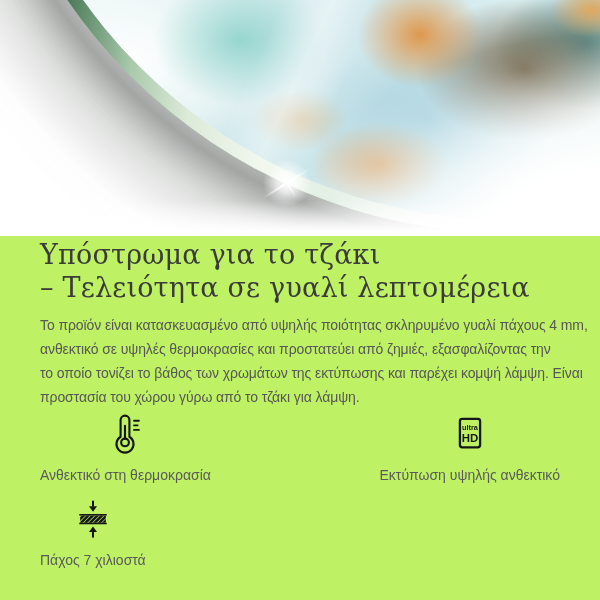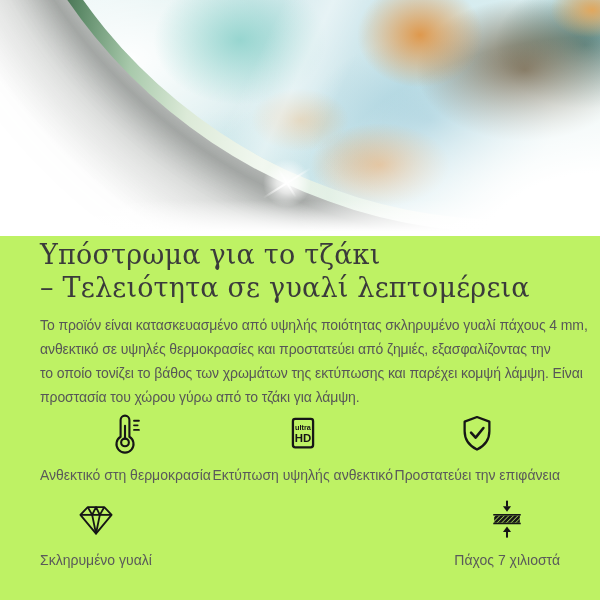--- a/index.html
+++ b/index.html
@@ -166,45 +166,25 @@
           <div class="icon-box">
             <svg width="44" height="44" viewBox="0 0 48 48" fill="none">
               <rect x="13" y="7.5" width="22" height="31" rx="2.5" stroke="#161616" stroke-width="2.5"></rect>
               <text x="24" y="20" text-anchor="middle" font-size="8" font-weight="700" fill="#161616" stroke="none">ultra</text>
               <text x="24" y="33" text-anchor="middle" font-size="12.5" font-weight="800" fill="#161616" stroke="none">HD</text>
             </svg>
           </div>
           <div class="feat-label">Εκτύπωση υψηλής ανθεκτικό</div>
         </div>
 
-        <div class="feature">
-          <div class="icon-box">
-            <svg width="44" height="44" viewBox="0 0 48 48" fill="none" stroke="#161616" stroke-width="2.5" stroke-linecap="round" stroke-linejoin="round">
-              <path d="M24 5.5 L37.5 10.5 V21 c0 10.5 -6.5 16.5 -13.5 20 C17 37.5 10.5 31.5 10.5 21 V10.5 Z"></path>
-              <path d="M17.5 22.5 l5 5.5 L31 17.5" stroke-width="2.8"></path>
-            </svg>
-          </div>
-          <div class="feat-label">Προστατεύει την επιφάνεια</div>
-        </div>
 
       </div>
 
       <div class="feat-row">
 
-        <div class="feature">
-          <div class="icon-box">
-            <svg width="44" height="44" viewBox="0 0 48 48" fill="none" stroke="#161616" stroke-width="2" stroke-linejoin="round">
-              <path d="M7 19.5 L15 11 H33 L41 19.5 L24 40 Z"></path>
-              <path d="M7 19.5 H41"></path>
-              <path d="M15 11 L19.8 19.5 L24 11 L28.2 19.5 L33 11"></path>
-              <path d="M19.8 19.5 L24 40 L28.2 19.5"></path>
-            </svg>
-          </div>
-          <div class="feat-label">Σκληρυμένο γυαλί</div>
-        </div>
 
 
         <div class="feature">
           <div class="icon-box">
             <svg width="44" height="44" viewBox="0 0 48 48" fill="none" stroke="#161616">
               <defs>
                 <clipPath id="barClip">
                     <rect x="10" y="20.3" width="28" height="7.8"></rect>
                   </clipPath>
               </defs>

